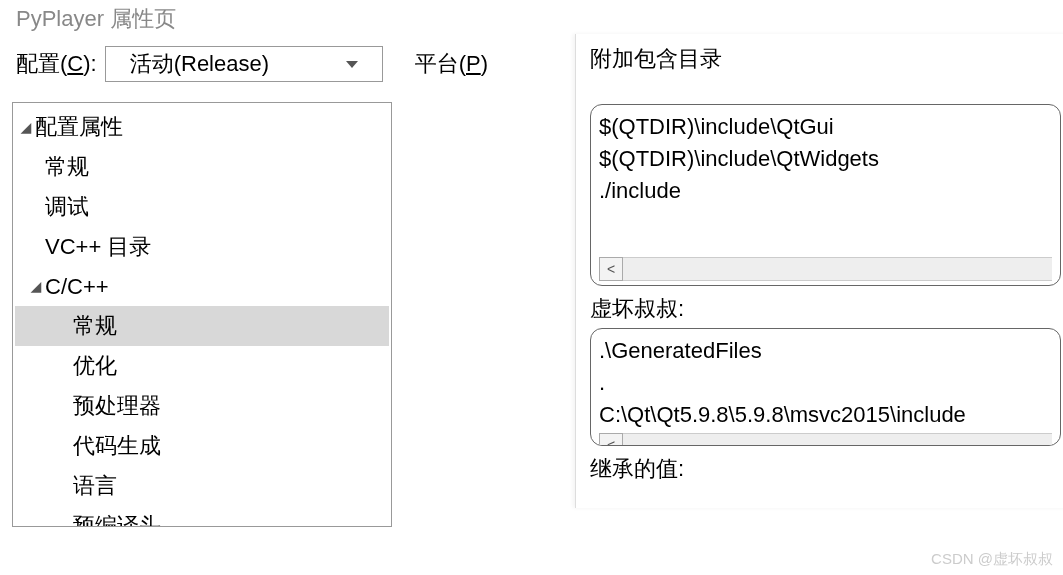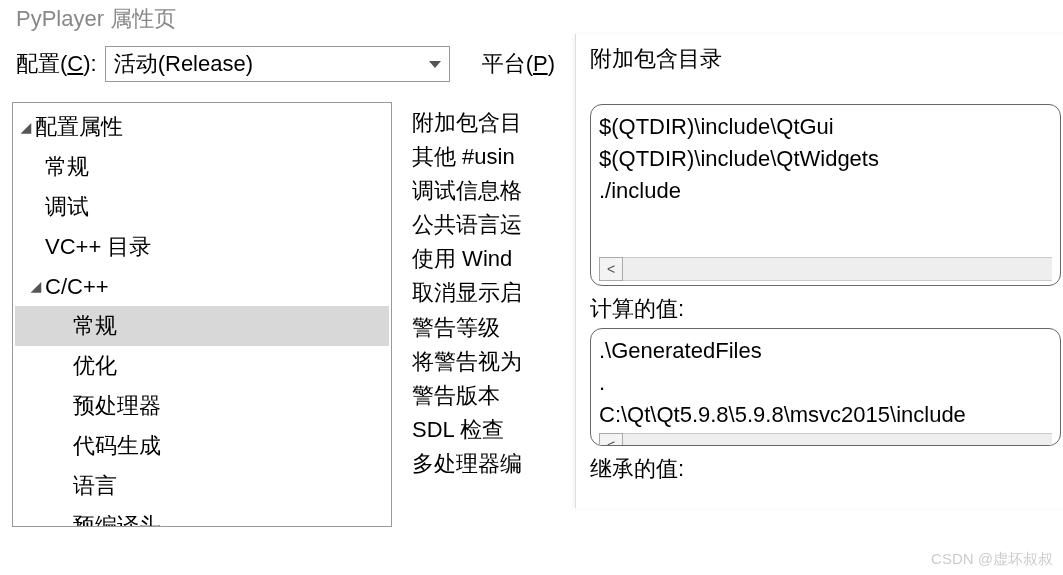--- a/index.html
+++ b/index.html
@@ -25,23 +25,23 @@
       gap: 8px;
     }
     .config-label { font-size: 22px; color: #000; }
     .config-label u { text-decoration: underline; }
     .dropdown {
       display: flex;
       justify-content: space-between;
       align-items: center;
       border: 1px solid #999;
       background: #fff;
-      width: 345px;
+      width: 278px;
       height: 36px;
-      padding: 0 8px;
+      padding: 0 24px;
       font-size: 22px;
     }
     .chevron-down {
       width: 0; height: 0;
       border-left: 6px solid transparent;
       border-right: 6px solid transparent;
       border-top: 7px solid #555;
     }
     .platform-label { margin-left: 24px; font-size: 22px; }
     .main-area {
@@ -193,49 +193,36 @@
       </div>
     <div class="tree-item indent-2">
         <span>语言</span>
       </div>
     <div class="tree-item indent-2">
         <span>预编译头</span>
       </div>
 
   </div>
 
-  <div class="props-panel">
-    <div class="prop-row">附加包含目</div>
-    <div class="prop-row">其他 #usin</div>
-    <div class="prop-row">调试信息格</div>
-    <div class="prop-row">公共语言运</div>
-    <div class="prop-row">使用 Wind</div>
-    <div class="prop-row">取消显示启</div>
-    <div class="prop-row">警告等级</div>
-    <div class="prop-row">将警告视为</div>
-    <div class="prop-row">警告版本</div>
-    <div class="prop-row">SDL 检查</div>
-    <div class="prop-row">多处理器编</div>
-  </div>
 </div>
 
 <div class="popup">
   <div class="popup-title">附加包含目录</div>
   <div class="popup-body">
     <div class="textbox tb1">
       <div class="line">$(QTDIR)\include\QtGui</div>
       <div class="line">$(QTDIR)\include\QtWidgets</div>
       <div class="line">./include</div>
       <div class="scroll-stub" style="margin-top:50px;">
         <div class="scroll-arrow">&lt;</div>
         <div class="scroll-track"></div>
       </div>
     </div>
 
-    <div class="section-label">计算的值:</div>
+    <div class="section-label">虚坏叔叔:</div>
     <div class="textbox tb2">
       <div class="line">.\GeneratedFiles</div>
       <div class="line">.</div>
       <div class="line">C:\Qt\Qt5.9.8\5.9.8\msvc2015\include</div>
       <div class="scroll-stub" style="margin-top:2px;">
         <div class="scroll-arrow">&lt;</div>
         <div class="scroll-track"></div>
       </div>
     </div>
 

